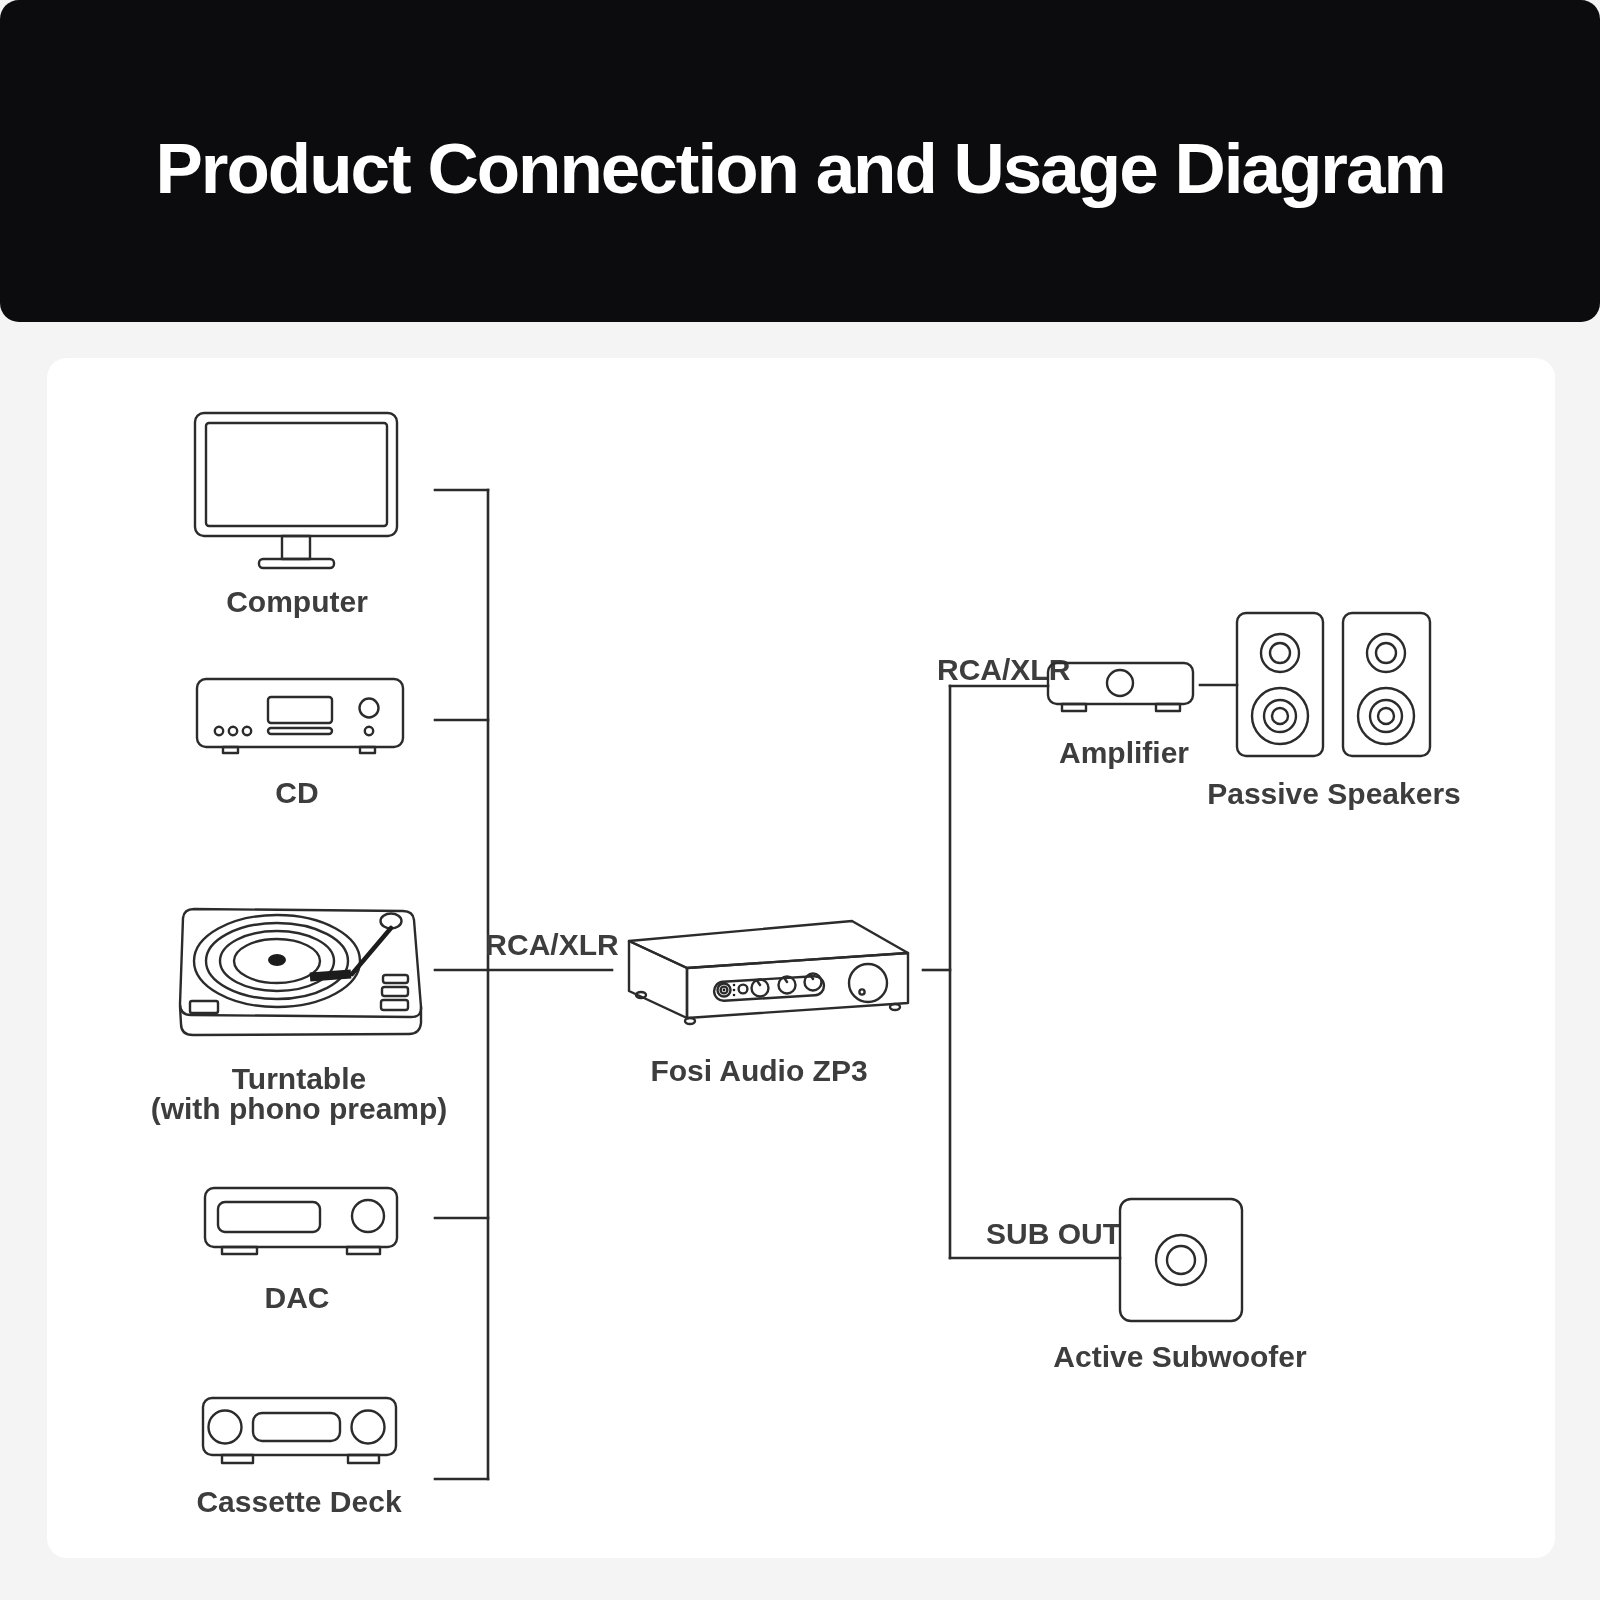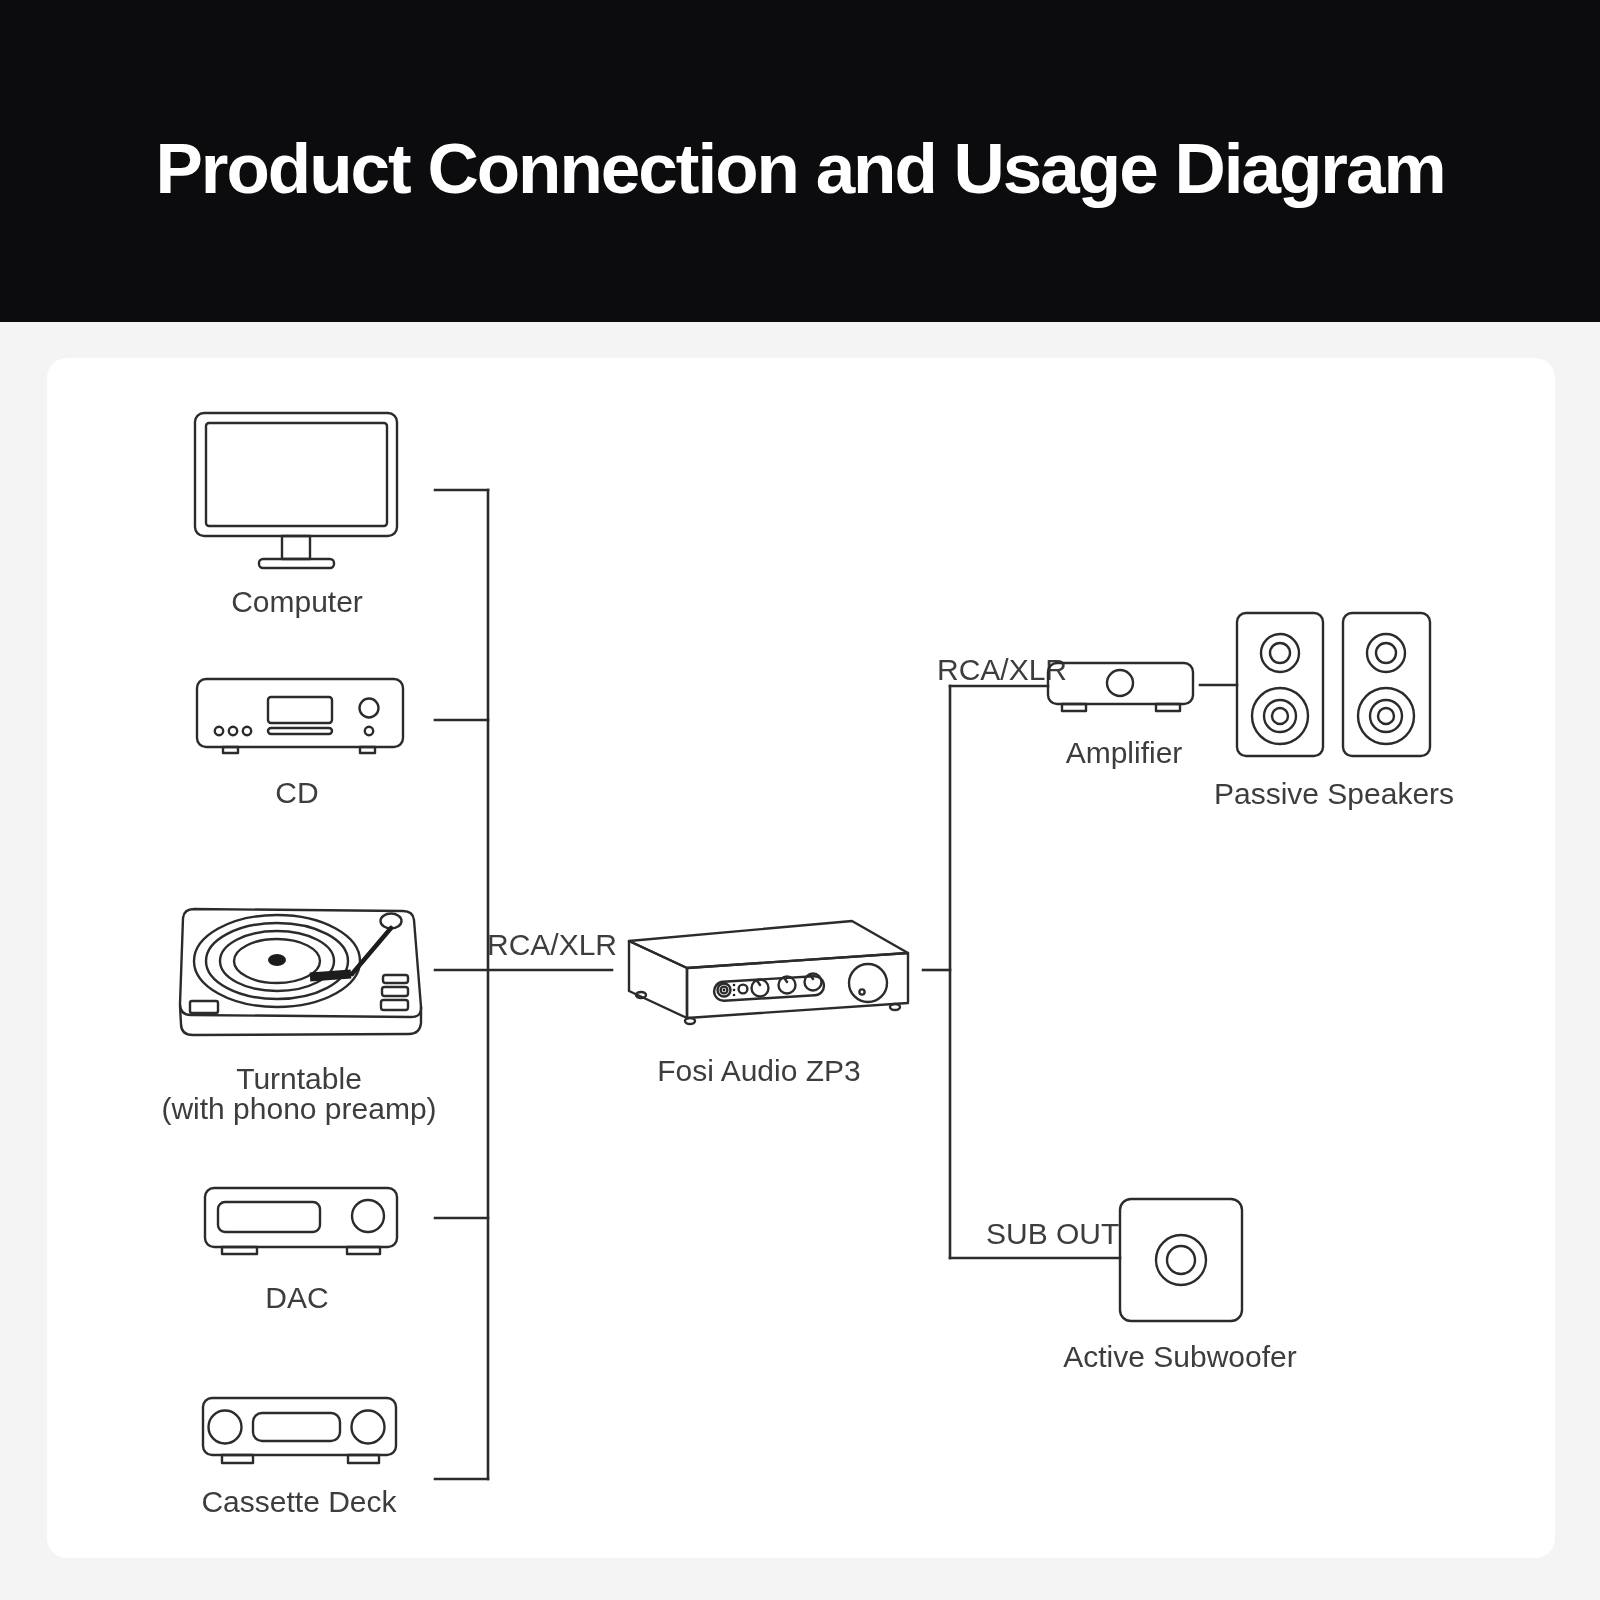--- a/index.html
+++ b/index.html
@@ -7,35 +7,36 @@
     width: 1600px; height: 1600px;
     background: #f4f4f4;
     position: relative;
     overflow: hidden;
     font-family: "Liberation Sans", sans-serif;
   }
   .header {
     position: absolute; left: 0; top: 0;
     width: 1600px; height: 322px;
     background: #0c0c0e;
-    display: flex; align-items: center; justify-content: center;
+    display: flex; align-items: center; justify-content: center; border-radius: 19px;
   }
   .header h1 {
     margin: 0; padding-top: 14px;
     color: #ffffff;
     font-size: 71px;
     font-weight: 700;
     letter-spacing: -2px;
     white-space: nowrap;
   }
   .card {
     position: absolute; left: 47px; top: 358px;
     width: 1508px; height: 1200px;
     background: #ffffff;
     border-radius: 20px;
+    font-weight: bold;
   }
   svg { display: block; }
   .st {
     fill: none;
     stroke: #2b2b2b;
     stroke-width: 2.4;
     stroke-linejoin: round;
     stroke-linecap: round;
   }
   .wire {

